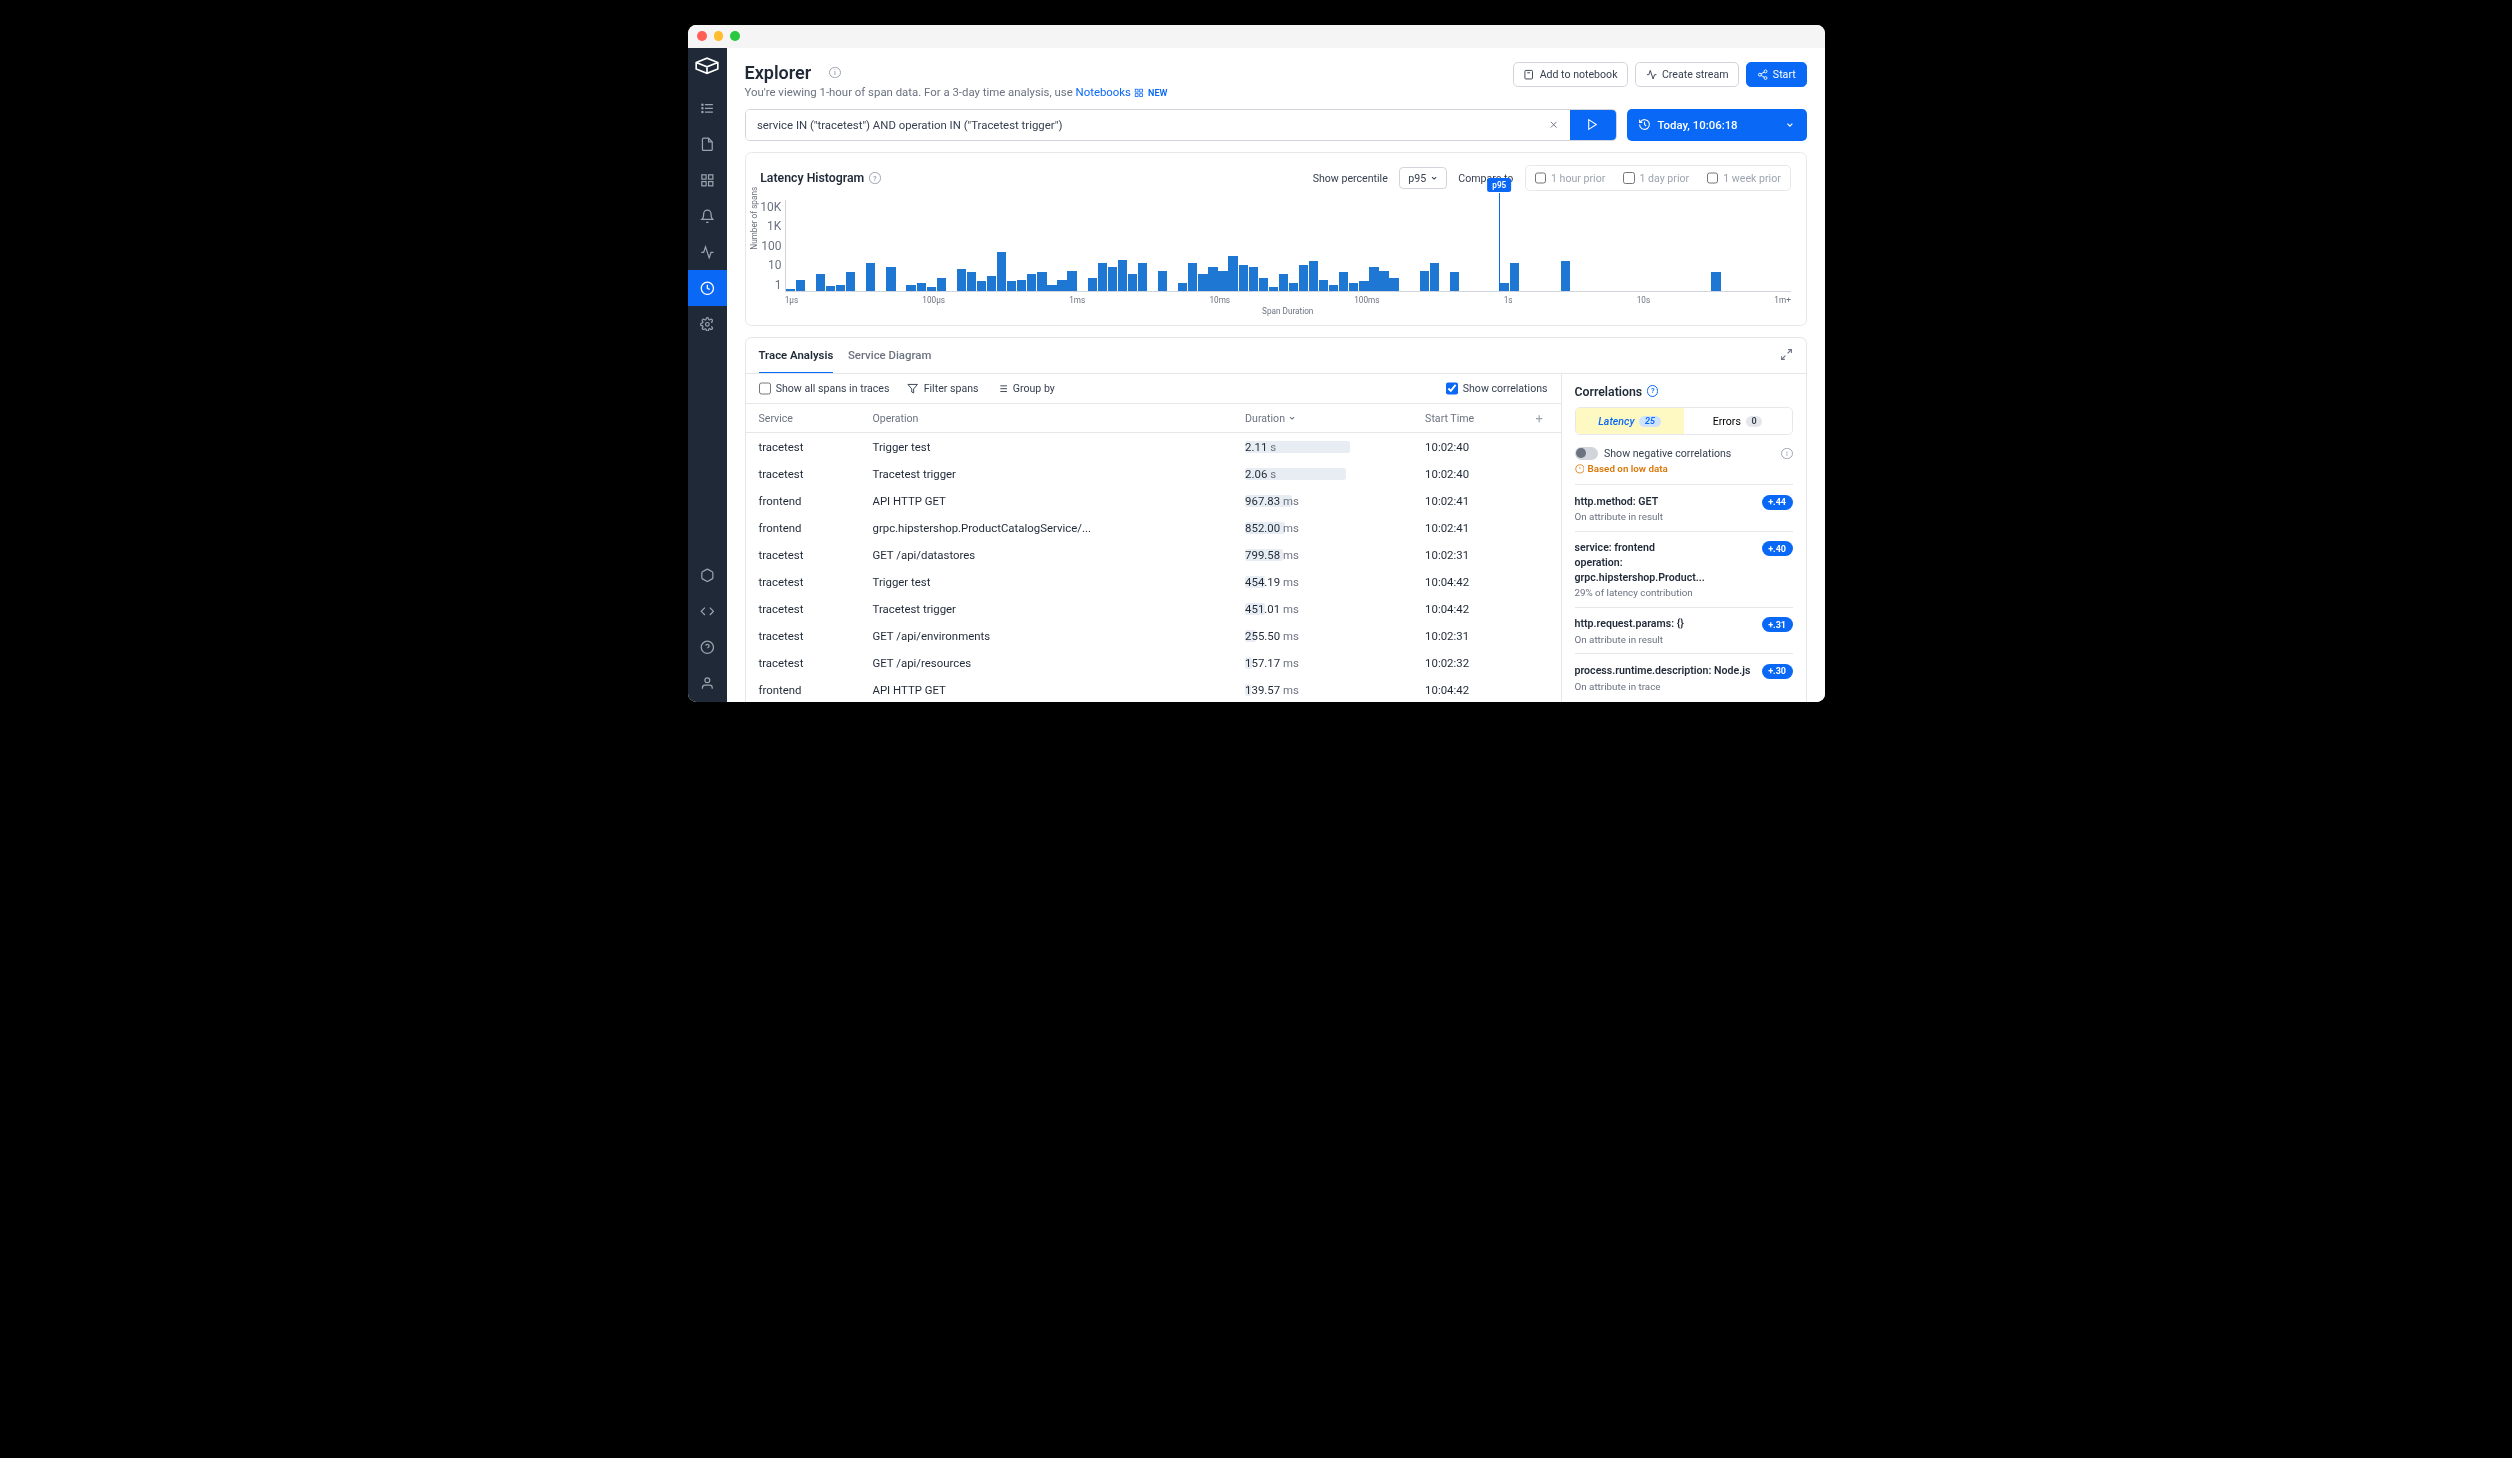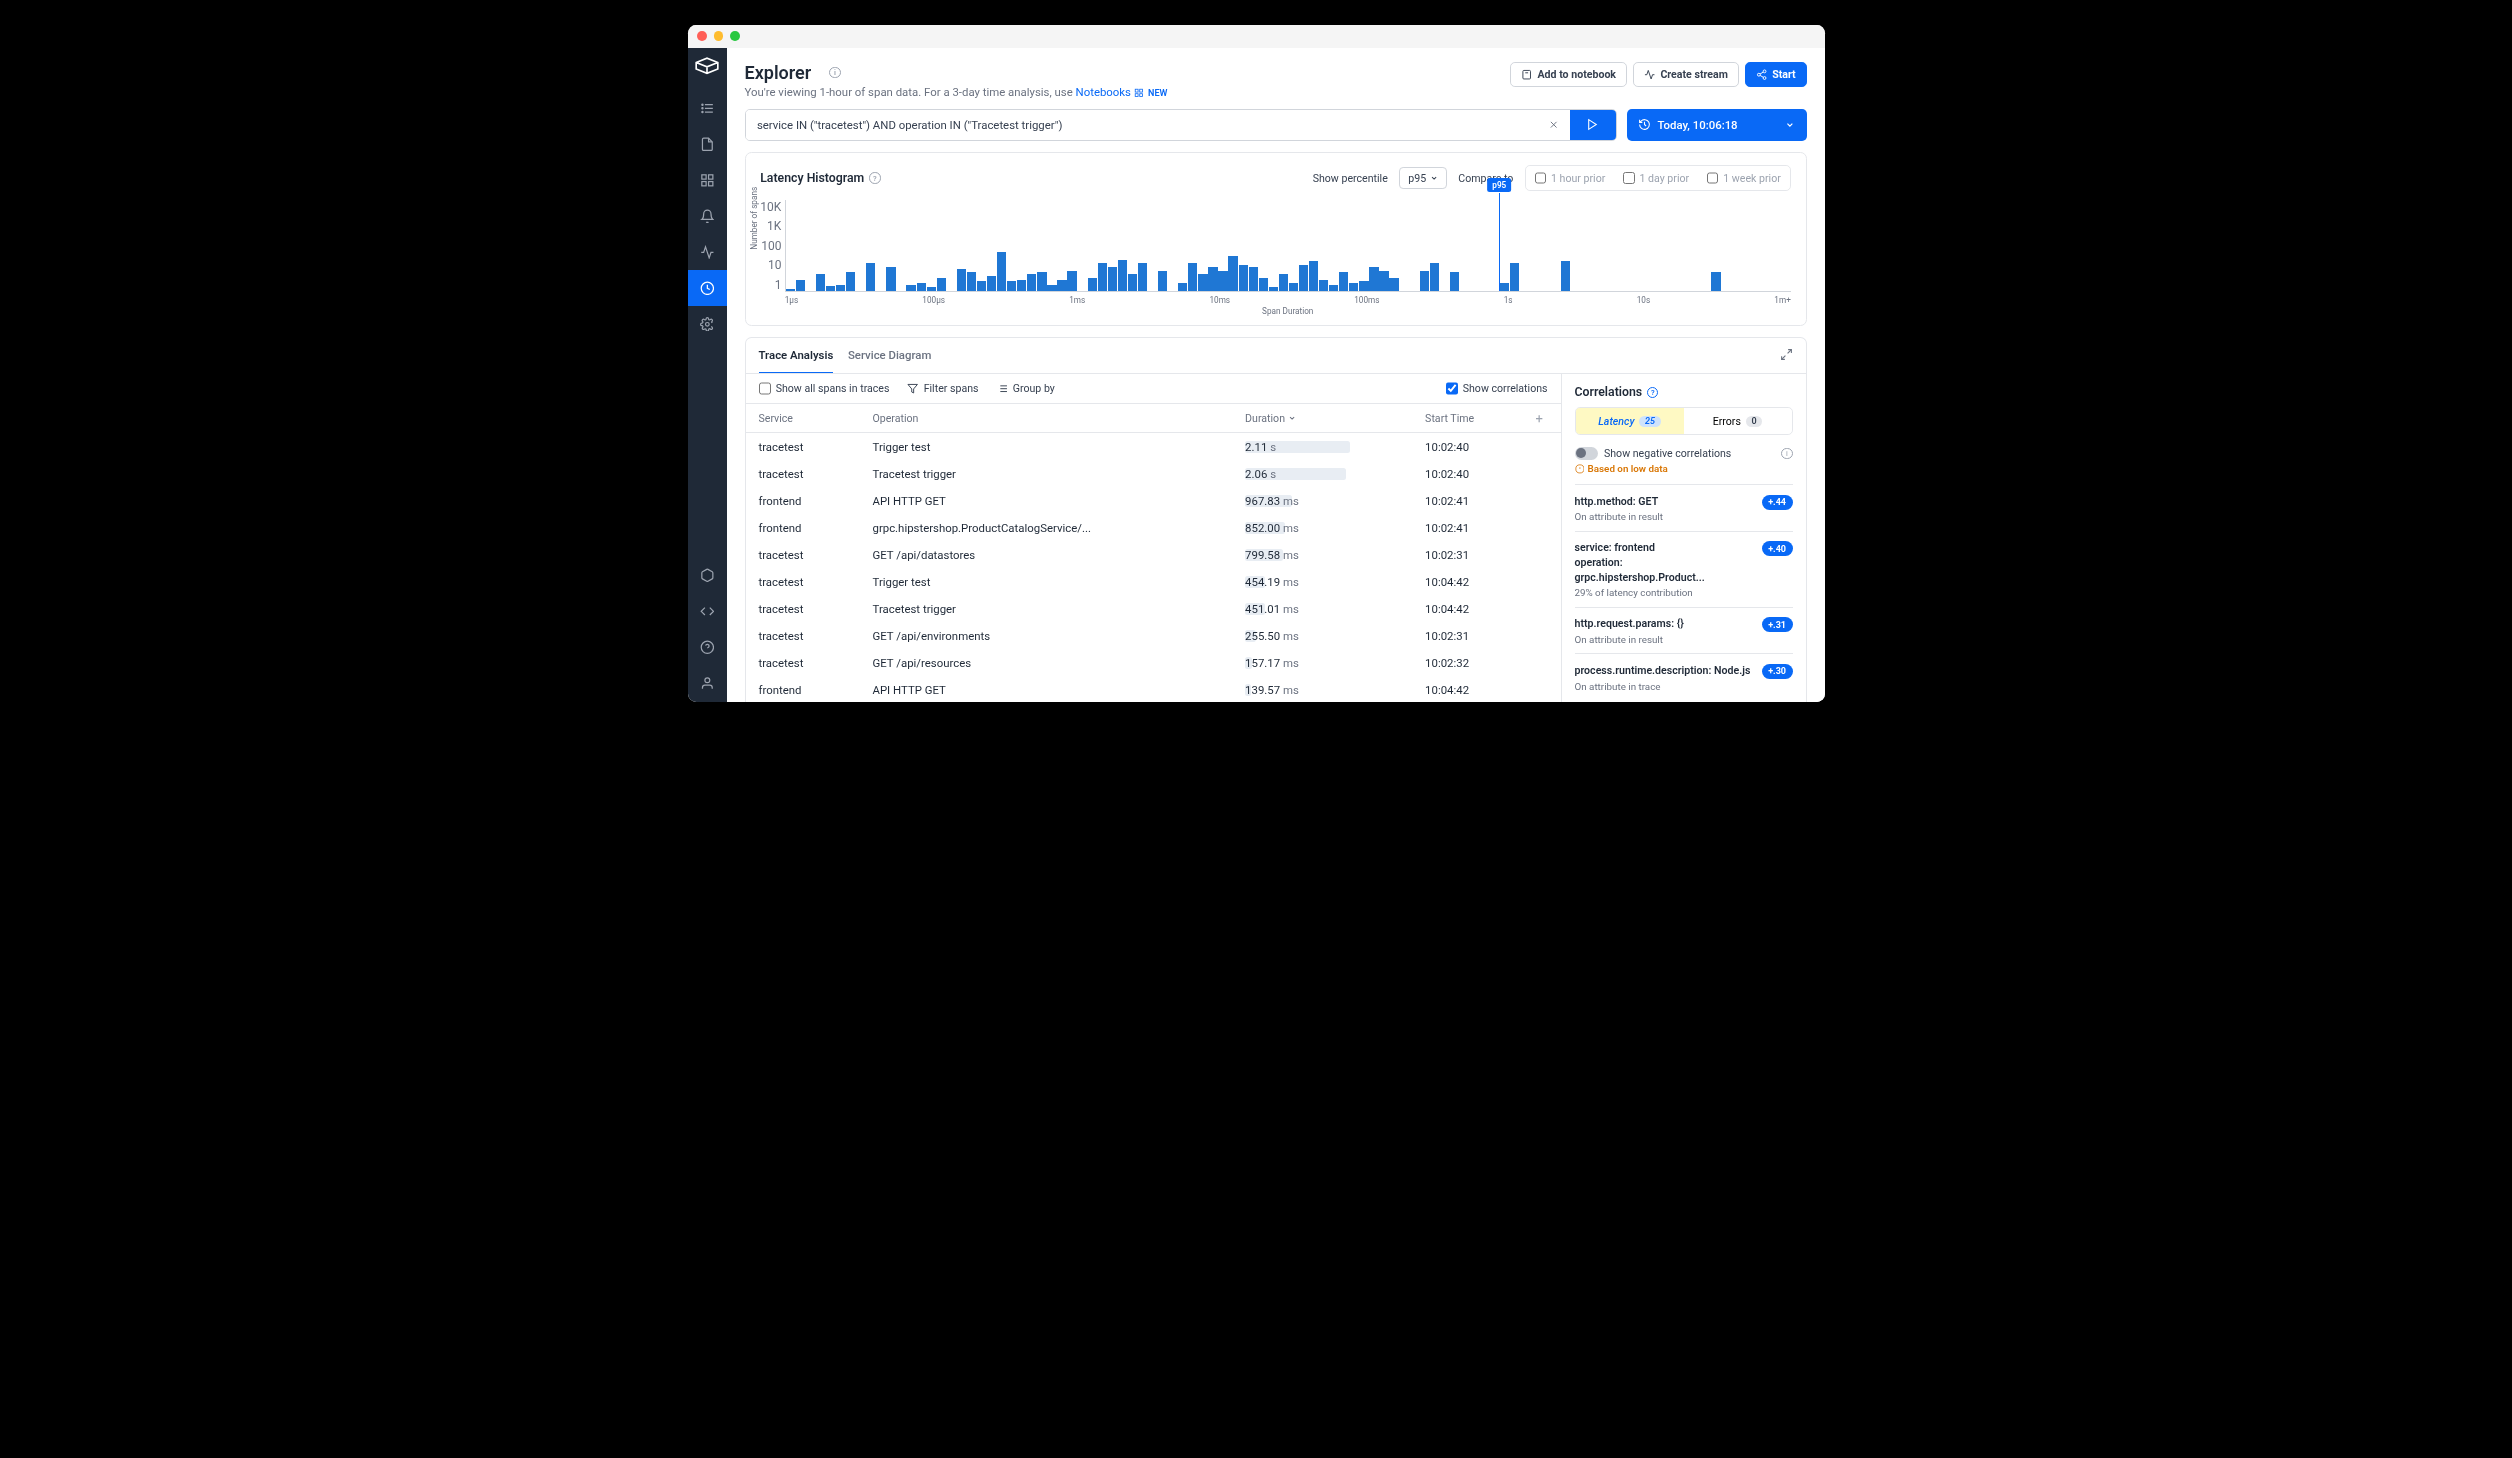--- a/index.html
+++ b/index.html
@@ -17,21 +17,21 @@
 .side-icon.active { background: #0969f6; color: #fff; }
 .side-icon svg { width: 14.7px; height: 14.7px; }
 .side-spacer { flex: 1; }
 .content { flex: 1; background: #fff; overflow: hidden; display: flex; flex-direction: column; }
 .header { padding: 14.7px 18px 6.5px; display: flex; justify-content: space-between; align-items: flex-start; }
 .header-left h1 { font-size: 18px; font-weight: 600; color: #1f2937; display: inline-flex; align-items: center; gap: 18px; }
 .header-left .sub { font-size: 11.4px; color: #6b7280; margin-top: 1.6px; }
 .header-left .sub a { color: #0969f6; text-decoration: none; }
 .header-left .new-badge { color: #0969f6; font-size: 9px; font-weight: 600; margin-left: 1.6px; }
 .header-actions { display: flex; gap: 6.5px; }
-.btn { display: inline-flex; align-items: center; gap: 4.9px; padding: 4.9px 9.8px; border: 0.8px solid #d1d5db; border-radius: 4.9px; background: #fff; font-size: 10.6px; color: #374151; cursor: pointer; font-weight: 700; }
+.btn { display: inline-flex; align-items: center; gap: 4.9px; padding: 4.9px 9.8px; border: 0.8px solid #d1d5db; border-radius: 4.9px; background: #fff; font-size: 10.6px; color: #374151; cursor: pointer; font-weight: 400; }
 .btn-primary { background: #0969f6; color: #fff; border-color: #0969f6; }
 .btn svg { width: 11.4px; height: 11.4px; }
 .query-row { display: flex; gap: 9.8px; padding: 3.3px 18px 11.4px; }
 .query-input-wrap { flex: 1; display: flex; border: 0.8px solid #d1d5db; border-radius: 4.9px; overflow: hidden; }
 .query-input { flex: 1; padding: 8.2px 11.4px; border: none; font-size: 11.4px; color: #374151; outline: none; }
 .query-clear { width: 33px; display: flex; align-items: center; justify-content: center; color: #6b7280; cursor: pointer; }
 .query-run { width: 46px; background: #0969f6; display: flex; align-items: center; justify-content: center; color: #fff; cursor: pointer; }
 .time-picker { display: flex; align-items: center; gap: 6.5px; background: #0969f6; color: #fff; padding: 0 11.4px; border-radius: 4.9px; font-size: 11.4px; font-weight: 500; min-width: 180px; justify-content: space-between; cursor: pointer; }
 .time-picker .tp-left { display: flex; align-items: center; gap: 6.5px; }
 .card { margin: 0 18px 11.4px; border: 0.8px solid #e5e7eb; border-radius: 6.5px; }
@@ -72,21 +72,21 @@
 .col-dur { width: 180px; display: flex; align-items: center; gap: 3.3px; }
 .col-time { width: 106px; }
 .col-add { width: 16.4px; text-align: center; color: #9ca3af; cursor: pointer; font-size: 13px; }
 .tbody { overflow-y: auto; flex: 1; }
 .trow { display: flex; padding: 6.5px 13px; font-size: 11.4px; color: #1f2937; align-items: center; }
 .dur-cell { position: relative; }
 .dur-bar { position: absolute; left: 0; top: 0.8px; bottom: 0.8px; background: #e8edf3; border-radius: 2.5px; z-index: 0; }
 .dur-text { position: relative; z-index: 1; }
 .dur-unit { color: #6b7280; }
 .corr-side { width: 245px; border-left: 0.8px solid #e5e7eb; padding: 11.4px 13px; overflow-y: auto; }
-.corr-title { font-size: 12.3px; font-weight: 600; color: #1f2937; display: flex; align-items: center; gap: 4.9px; margin-bottom: 8.2px; }
+.corr-title { font-size: 12.3px; font-weight: 600; color: #1f2937; display: flex; align-items: flex-start; gap: 4.9px; margin-bottom: 8.2px; }
 .pill-tabs { display: flex; border: 0.8px solid #e5e7eb; border-radius: 4.9px; overflow: hidden; margin-bottom: 11.4px; }
 .pill-tab { flex: 1; padding: 6.5px 8.2px; font-size: 10.6px; text-align: center; cursor: pointer; display: flex; align-items: center; justify-content: center; gap: 4.9px; }
 .pill-tab.active { background: #fef9c3; color: #0969f6; font-weight: 500; font-style: italic; }
 .pill-badge { background: #e5e7eb; color: #374151; border-radius: 8.2px; padding: 0.8px 5.7px; font-size: 9px; font-weight: 600; }
 .pill-tab.active .pill-badge { background: #cfe3fb; color: #0969f6; }
 .neg-row { display: flex; align-items: center; gap: 6.5px; font-size: 10.6px; color: #374151; margin-bottom: 3.3px; }
 .toggle { width: 23px; height: 13px; background: #d1d5db; border-radius: 8.2px; position: relative; cursor: pointer; }
 .toggle::after { content: ''; width: 9.8px; height: 9.8px; background: #6b7280; border-radius: 50%; position: absolute; top: 1.6px; left: 1.6px; }
 .low-data { color: #d97706; font-size: 9.8px; font-weight: 600; display: flex; align-items: center; gap: 3.3px; margin-bottom: 9.8px; }
 .corr-item { padding: 9.8px 0 8.2px; border-top: 0.8px solid #e5e7eb; }

